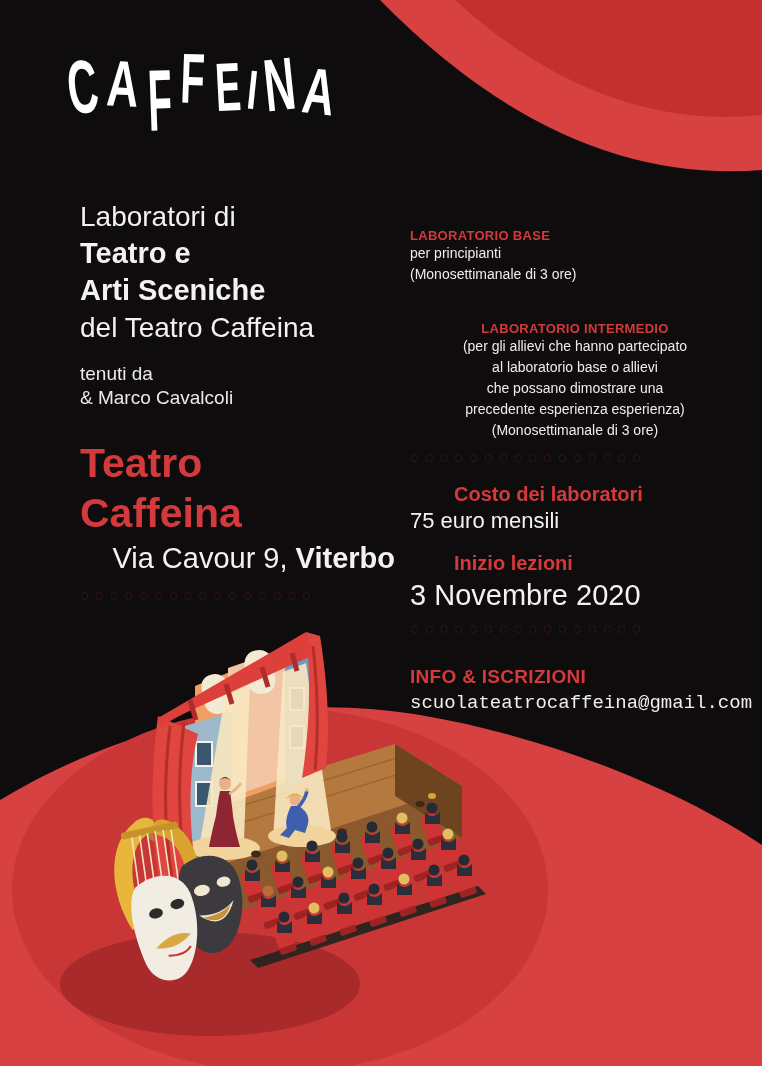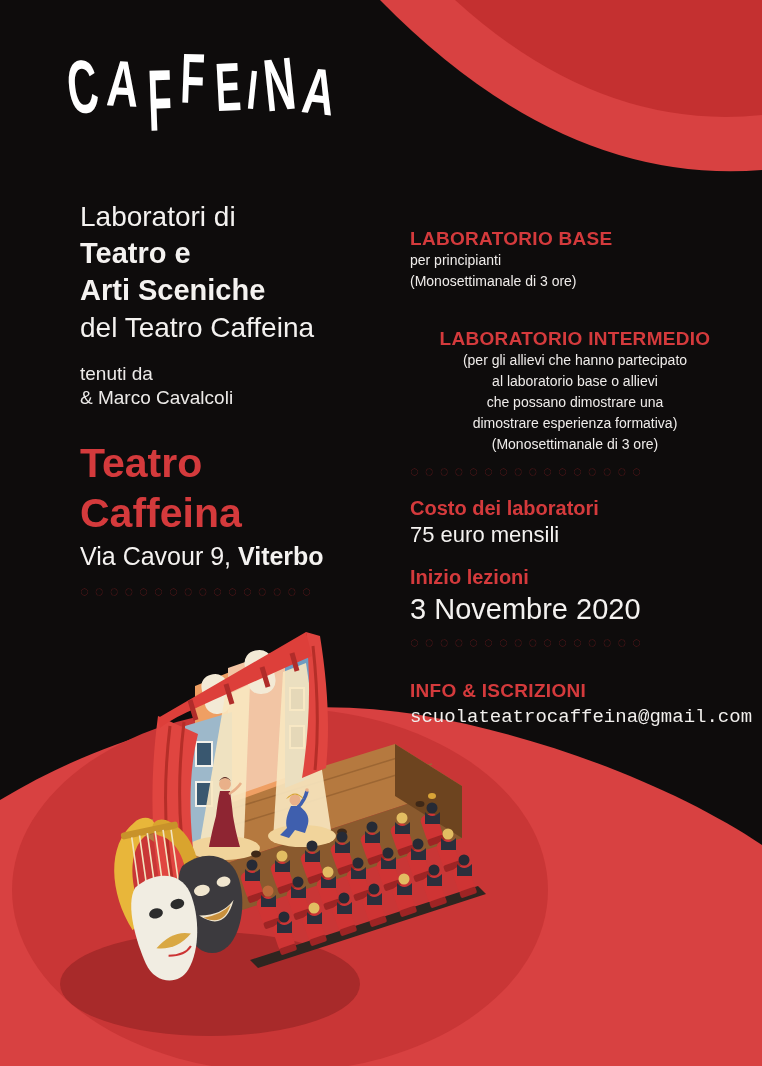--- a/index.html
+++ b/index.html
@@ -17,31 +17,31 @@
   .lg5{transform:rotate(6deg) scale(.62,.95) translateY(3px);}
   .lg6{transform:rotate(-6deg) scale(.74,1.28) translateY(-2px);}
   .lg7{transform:rotate(7deg) scale(.76,1.12) translateY(4px);}
   
   .left-col{position:absolute;left:80px;top:198px;width:315px;z-index:3;color:#f4f2f0;}
   .intro-line{font-size:28px;line-height:37px;font-weight:400;}
   .intro-line.b{font-weight:700;font-size:29px;}
   .tutors{margin-top:16px;font-size:19px;line-height:24px;color:#eceae8;}
   .venue{margin-top:28px;}
   .venue-name{font-size:41px;line-height:50px;font-weight:700;color:#d43a3c;}
-  .address{margin-top:4px;font-size:25px;color:#f4f2f0;}
+  .address{margin-top:4px;font-size:29px;color:#f4f2f0;text-align:right;}
   .address b{font-weight:700;}
   .divider{margin-top:12px;font-size:14px;letter-spacing:6.5px;color:#8f2125;white-space:nowrap;overflow:hidden;}
   
   .right-col{position:absolute;left:410px;top:228px;width:330px;z-index:3;}
-  .prog-title{font-size:19px;font-weight:700;color:#d43a3c;letter-spacing:.3px;}
+  .prog-title{font-size:13px;font-weight:700;color:#d43a3c;letter-spacing:.3px;}
   .prog-line{font-size:14px;line-height:21px;color:#efecea;}
   .prog + .prog{margin-top:36px;text-align:center;}
   .right-col .divider{margin-top:8px;}
   .detail{margin-top:18px;}
-  .detail-label{font-size:20px;font-weight:700;color:#d43a3c;}
+  .detail-label{font-size:20px;font-weight:700;color:#d43a3c;margin-left:44px;}
   .detail-value{font-size:22px;color:#f4f2f0;margin-top:2px;}
   .detail-value.big{font-size:29px;margin-top:4px;}
   .contact{margin-top:30px;}
   .contact-label{font-size:19px;font-weight:700;color:#d43a3c;letter-spacing:.3px;}
   .contact-email{font-size:19px;color:#f1efed;margin-top:4px;font-family:Liberation Mono, monospace;}
   
   .decor-top{top:0;left:0;z-index:1;}
   .illustration{top:626px;left:0;z-index:1;}
 </style>
 </head>
@@ -79,21 +79,21 @@
     <div class="prog">
       <div class="prog-title">LABORATORIO BASE</div>
       <div class="prog-line">per principianti</div>
       <div class="prog-line">(Monosettimanale di 3 ore)</div>
     </div>
     <div class="prog">
       <div class="prog-title">LABORATORIO INTERMEDIO</div>
       <div class="prog-line">(per gli allievi che hanno partecipato</div>
       <div class="prog-line">al laboratorio base o allievi</div>
       <div class="prog-line">che possano dimostrare una</div>
-      <div class="prog-line">dimostrare esperienza formativa)</div>
+      <div class="prog-line">precedente esperienza esperienza)</div>
       <div class="prog-line">(Monosettimanale di 3 ore)</div>
     </div>
     <div class="divider">◌◌◌◌◌◌◌◌◌◌◌◌◌◌◌◌</div>
     <div class="detail">
       <div class="detail-label">Costo dei laboratori</div>
       <div class="detail-value">75 euro mensili</div>
     </div>
     <div class="detail">
       <div class="detail-label">Inizio lezioni</div>
       <div class="detail-value big">3 Novembre 2020</div>

